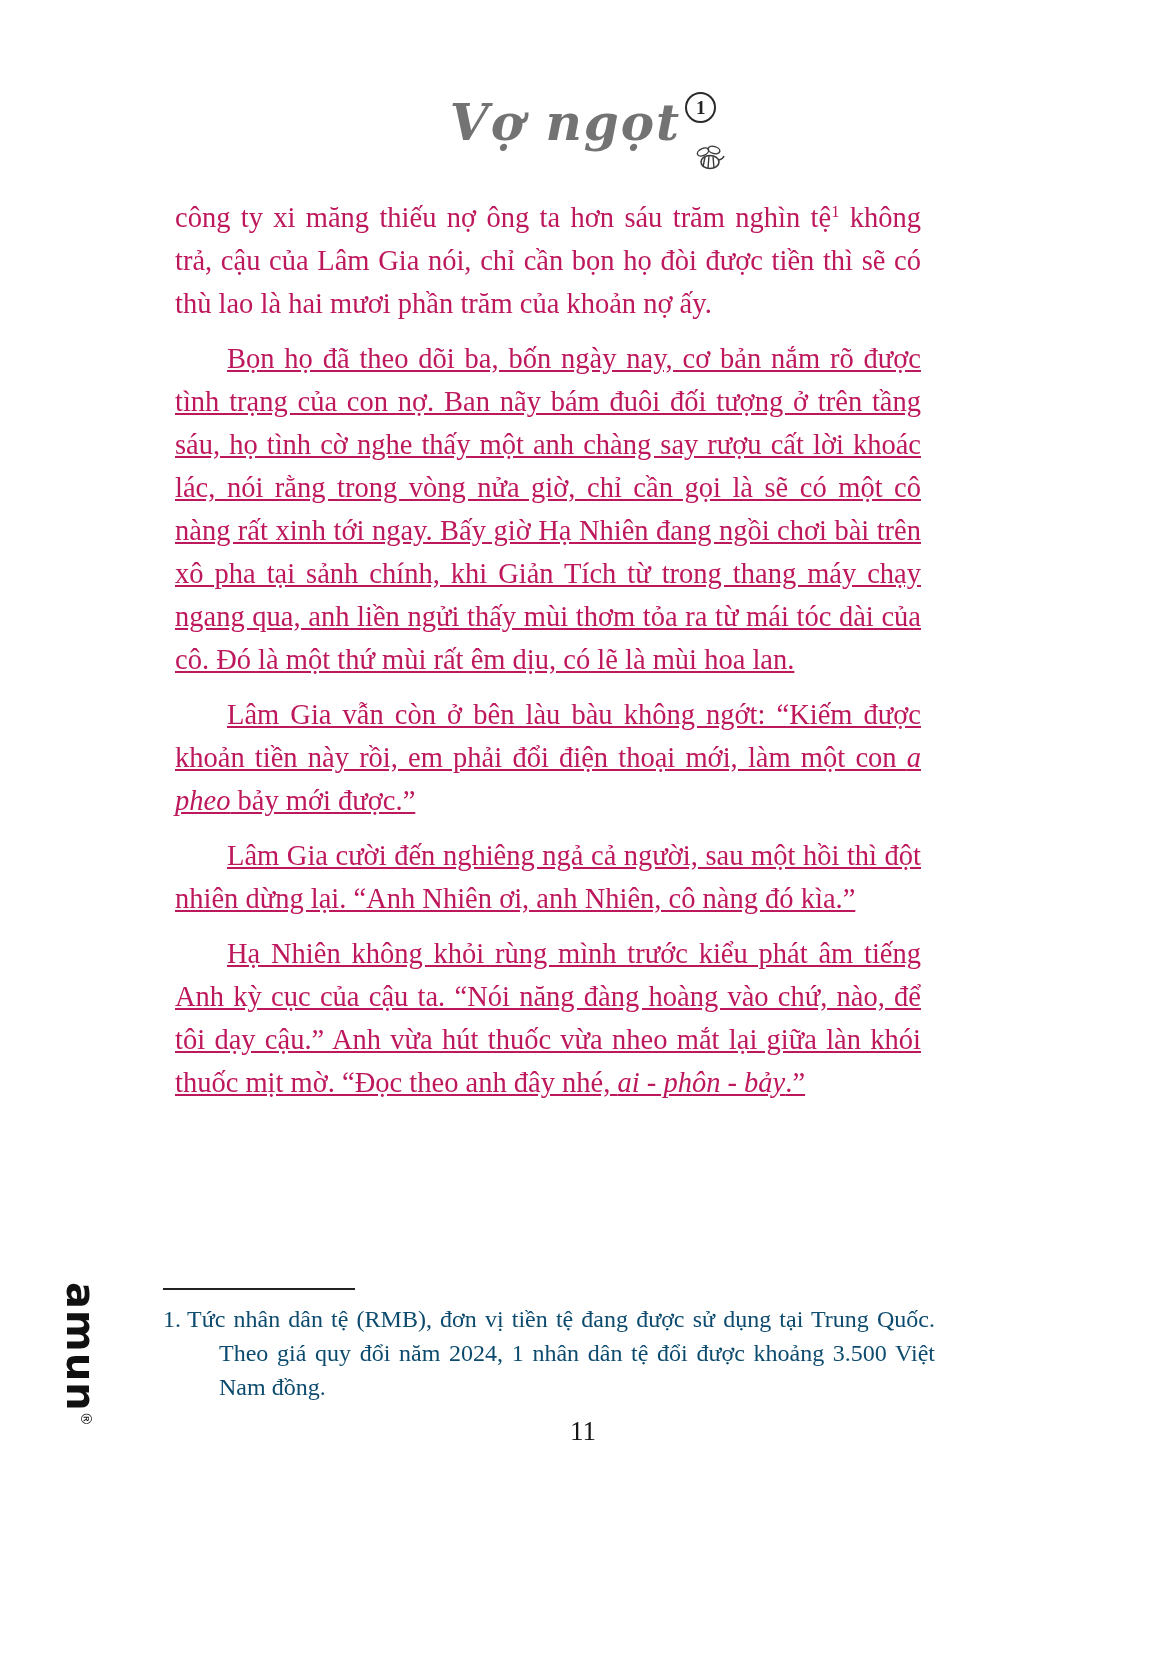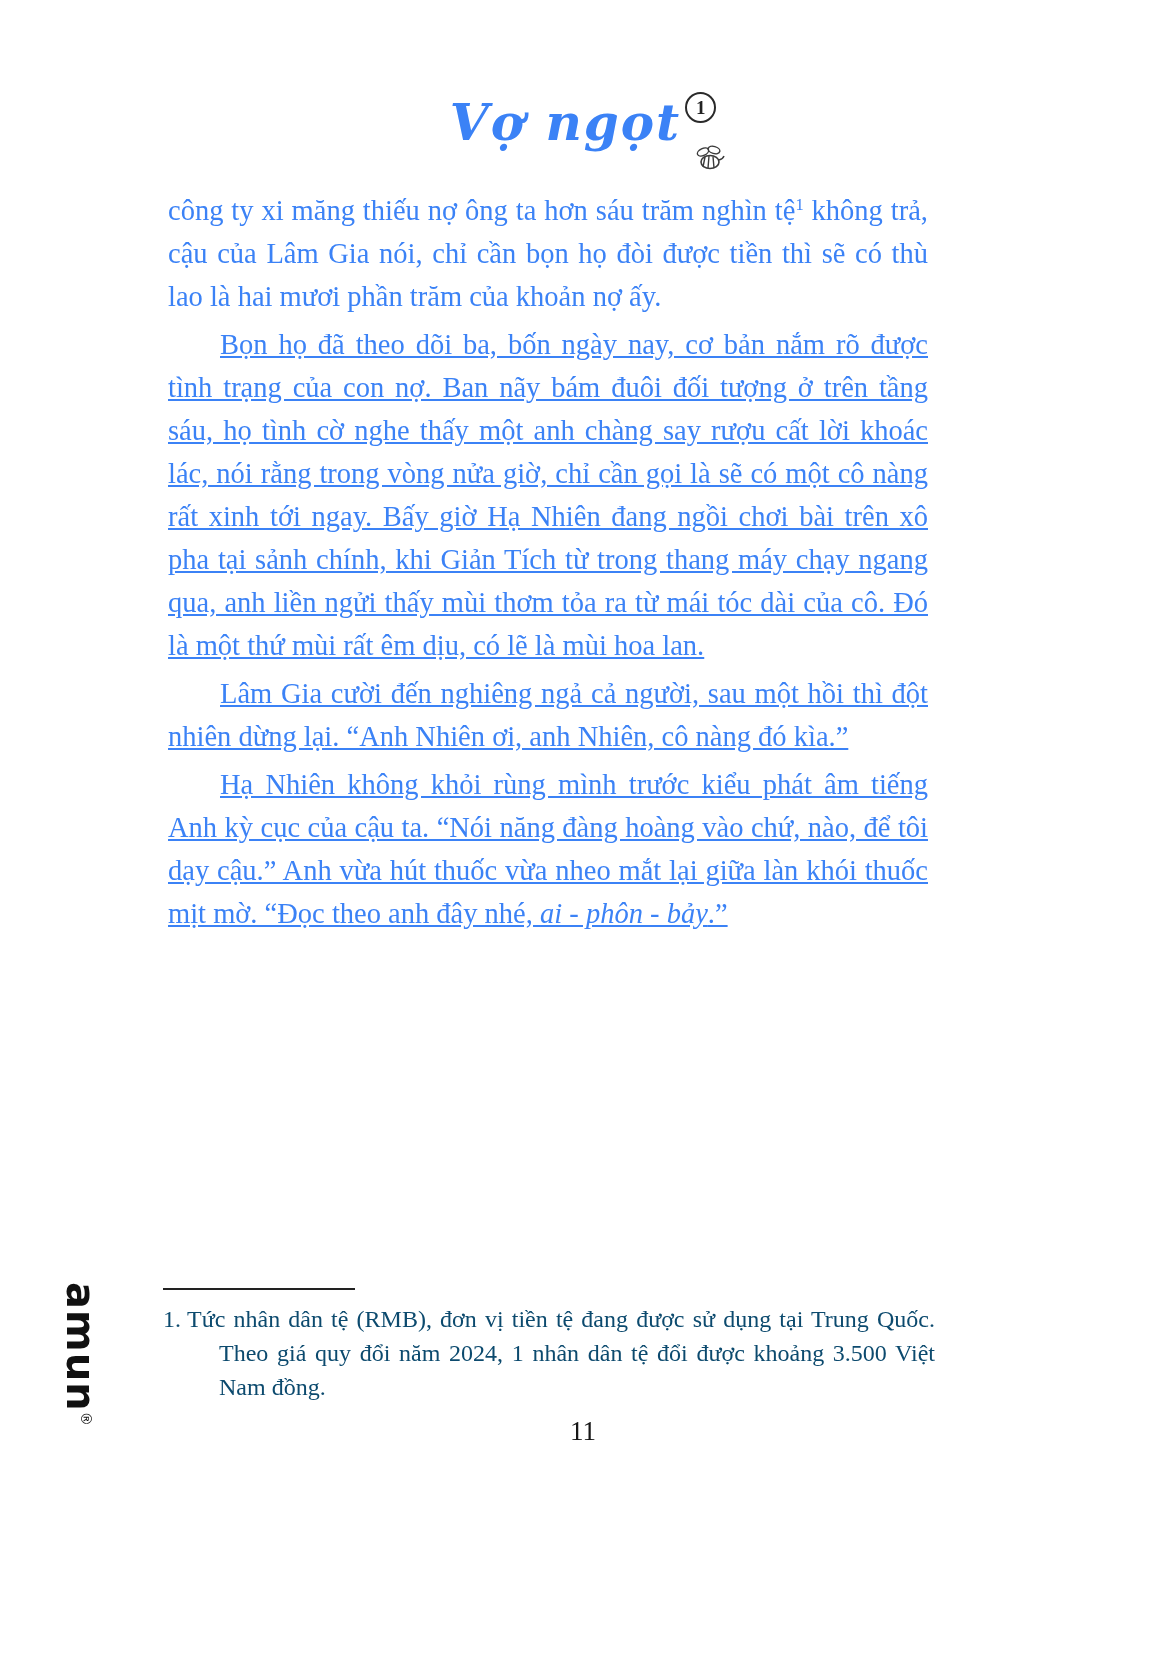--- a/index.html
+++ b/index.html
@@ -22,21 +22,21 @@
     width: 100%;
     text-align: center;
   }
   .logo-wrap { position: relative; display: inline-block; }
   .logo-text {
     font-family: "DejaVu Serif", serif;
     font-style: italic;
     font-weight: bold;
     font-size: 50px;
     letter-spacing: 2px;
-    color: #3b82f6;
+    color: #737373;
   }
   .logo-badge {
     display: inline-block;
     width: 31px;
     height: 31px;
     line-height: 27px;
     border: 2.5px solid #2a2a2a;
     border-radius: 50%;
     font-size: 19px;
     font-style: normal;
@@ -56,22 +56,22 @@
   .text-block {
     position: absolute;
     left: 163px;
     top: 184px;
     width: 770px;
   }
   .para {
     font-size: 28.5px;
     line-height: 43px;
     text-align: justify;
-    margin: 5px;
-    color: #3b82f6;
+    margin: 12px;
+    color: #be185d;
   }
   .para.indent { text-indent: 52px; text-decoration: underline; }
   .para sup { font-size: 0.58em; line-height: 0; }
   .para i { font-style: italic; }
 
   
   .footnote-area {
     position: absolute;
     left: 163px;
     top: 1288px;
@@ -136,20 +136,21 @@
         <ellipse cx="13" cy="12" rx="6" ry="3.5" fill="none" stroke="#3a3a3a" stroke-width="1.4" transform="rotate(-25 13 12)"></ellipse>
         <ellipse cx="24" cy="10" rx="6" ry="3.5" fill="none" stroke="#3a3a3a" stroke-width="1.4" transform="rotate(15 24 10)"></ellipse>
         <path d="M29 20 q4 -1 5 -4" stroke="#3a3a3a" fill="none" stroke-width="1.4"></path>
       </svg>
     </span>
   </header>
 
   <main class="text-block">
       <p class="para">công ty xi măng thiếu nợ ông ta hơn sáu trăm nghìn tệ<sup>1</sup> không trả, cậu của Lâm Gia nói, chỉ cần bọn họ đòi được tiền thì sẽ có thù lao là hai mươi phần trăm của khoản nợ ấy.</p>
       <p class="para indent">Bọn họ đã theo dõi ba, bốn ngày nay, cơ bản nắm rõ được tình trạng của con nợ. Ban nãy bám đuôi đối tượng ở trên tầng sáu, họ tình cờ nghe thấy một anh chàng say rượu cất lời khoác lác, nói rằng trong vòng nửa giờ, chỉ cần gọi là sẽ có một cô nàng rất xinh tới ngay. Bấy giờ Hạ Nhiên đang ngồi chơi bài trên xô pha tại sảnh chính, khi Giản Tích từ trong thang máy chạy ngang qua, anh liền ngửi thấy mùi thơm tỏa ra từ mái tóc dài của cô. Đó là một thứ mùi rất êm dịu, có lẽ là mùi hoa lan.</p>
+      <p class="para indent">Lâm Gia vẫn còn ở bên làu bàu không ngớt: “Kiếm được khoản tiền này rồi, em phải đổi điện thoại mới, làm một con <i>a pheo</i> bảy mới được.”</p>
       <p class="para indent">Lâm Gia cười đến nghiêng ngả cả người, sau một hồi thì đột nhiên dừng lại. “Anh Nhiên ơi, anh Nhiên, cô nàng đó kìa.”</p>
       <p class="para indent">Hạ Nhiên không khỏi rùng mình trước kiểu phát âm tiếng Anh kỳ cục của cậu ta. “Nói năng đàng hoàng vào chứ, nào, để tôi dạy cậu.” Anh vừa hút thuốc vừa nheo mắt lại giữa làn khói thuốc mịt mờ. “Đọc theo anh đây nhé, <i>ai - phôn - bảy</i>.”</p>
     </main>
 
   <div class="footnote-area">
     <div class="footnote-rule"></div>
     <p class="footnote"><span class="fn-marker">1.</span><span>Tức nhân dân tệ (RMB), đơn vị tiền tệ đang được sử dụng tại Trung Quốc. Theo giá quy đổi năm 2024, 1 nhân dân tệ đổi được khoảng 3.500 Việt Nam đồng.</span></p>
   </div>
 
   <div class="publisher-logo"><span>amun</span><sup>®</sup></div>

